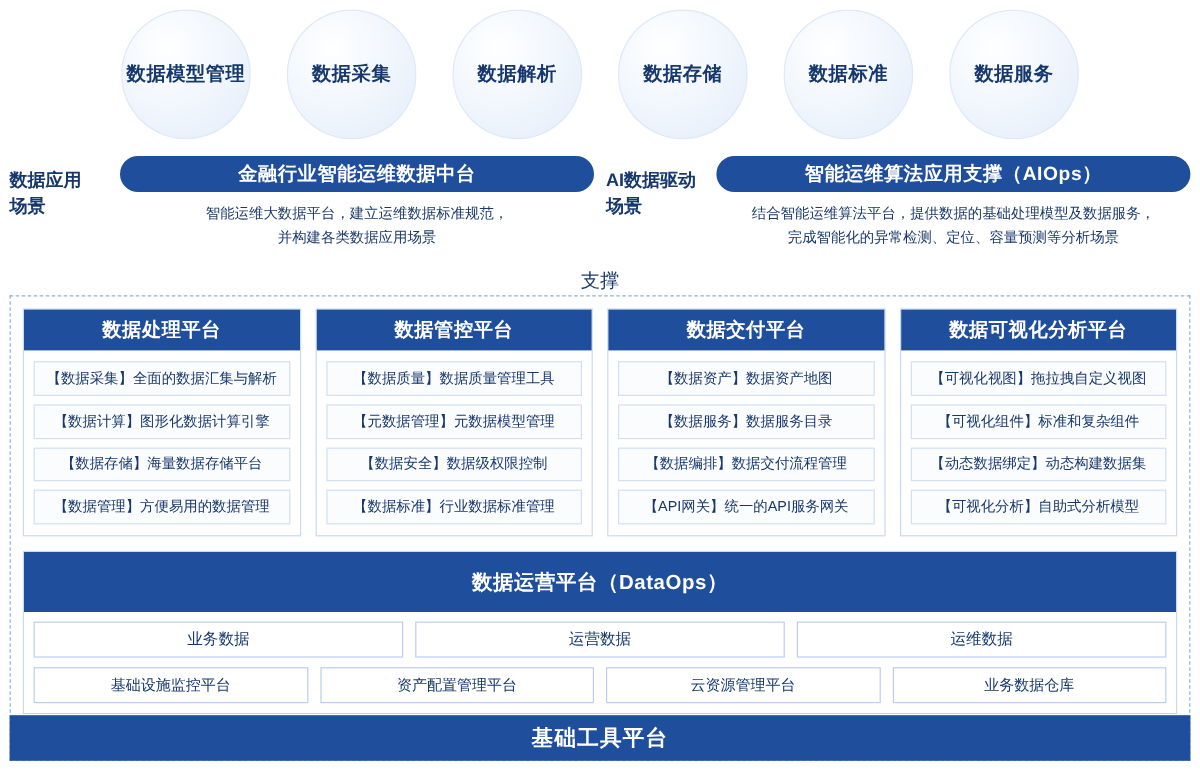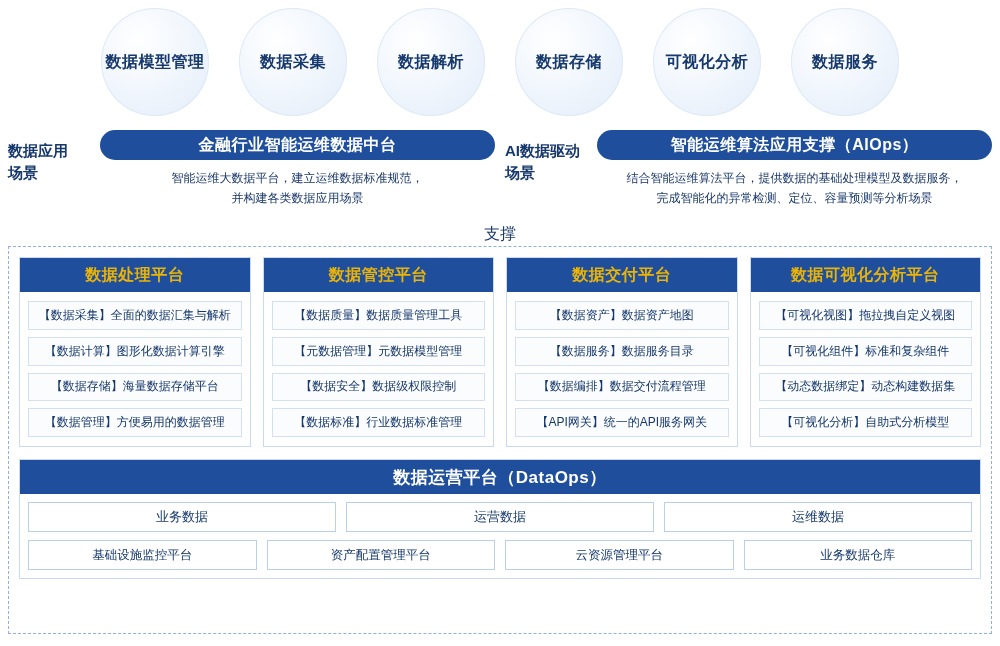--- a/index.html
+++ b/index.html
@@ -130,21 +130,21 @@
     flex: 1;
     display: flex;
     flex-direction: column;
     border: 1px solid #c9d9ef;
     box-sizing: border-box;
     background: #ffffff;
   }
   .platform-title {
     height: 34px;
     background: #1f4e9c;
-    color: #eab308;
+    color: #ffffff;
     font-size: 16px;
     font-weight: bold;
     display: flex;
     align-items: center;
     justify-content: center;
     letter-spacing: 0.5px;
   }
   .platform-items {
     flex: 1;
     padding: 9px 8px;
@@ -164,21 +164,21 @@
     white-space: nowrap;
   }
 
   
   .dataops {
     margin-top: 12px;
     border: 1px solid #c9d9ef;
     box-sizing: border-box;
   }
   .dataops-title {
-    height: 34px;
+    height: 50px;
     background: #1f4e9c;
     color: #ffffff;
     font-size: 17px;
     font-weight: bold;
     display: flex;
     align-items: center;
     justify-content: center;
     letter-spacing: 0.5px;
   }
   .dataops-body {
@@ -235,21 +235,21 @@
     <div class="bubble">
       <span>数据采集</span>
     </div>
     <div class="bubble">
       <span>数据解析</span>
     </div>
     <div class="bubble">
       <span>数据存储</span>
     </div>
     <div class="bubble">
-      <span>可视化分析</span>
+      <span>数据标准</span>
     </div>
     <div class="bubble">
       <span>数据服务</span>
     </div>
   </div>
 
   <div class="scenario-band">
 
     <div class="scenario">
       <div class="scenario-label">
@@ -341,14 +341,15 @@
           <div class="chip small">基础设施监控平台</div>
           <div class="chip small">资产配置管理平台</div>
           <div class="chip small">云资源管理平台</div>
           <div class="chip small">业务数据仓库</div>
         </div>
       </div>
     </div>
 
   </div>
 
+  <div class="base-bar">基础工具平台</div>
 
 </div>
 
 </body></html>

